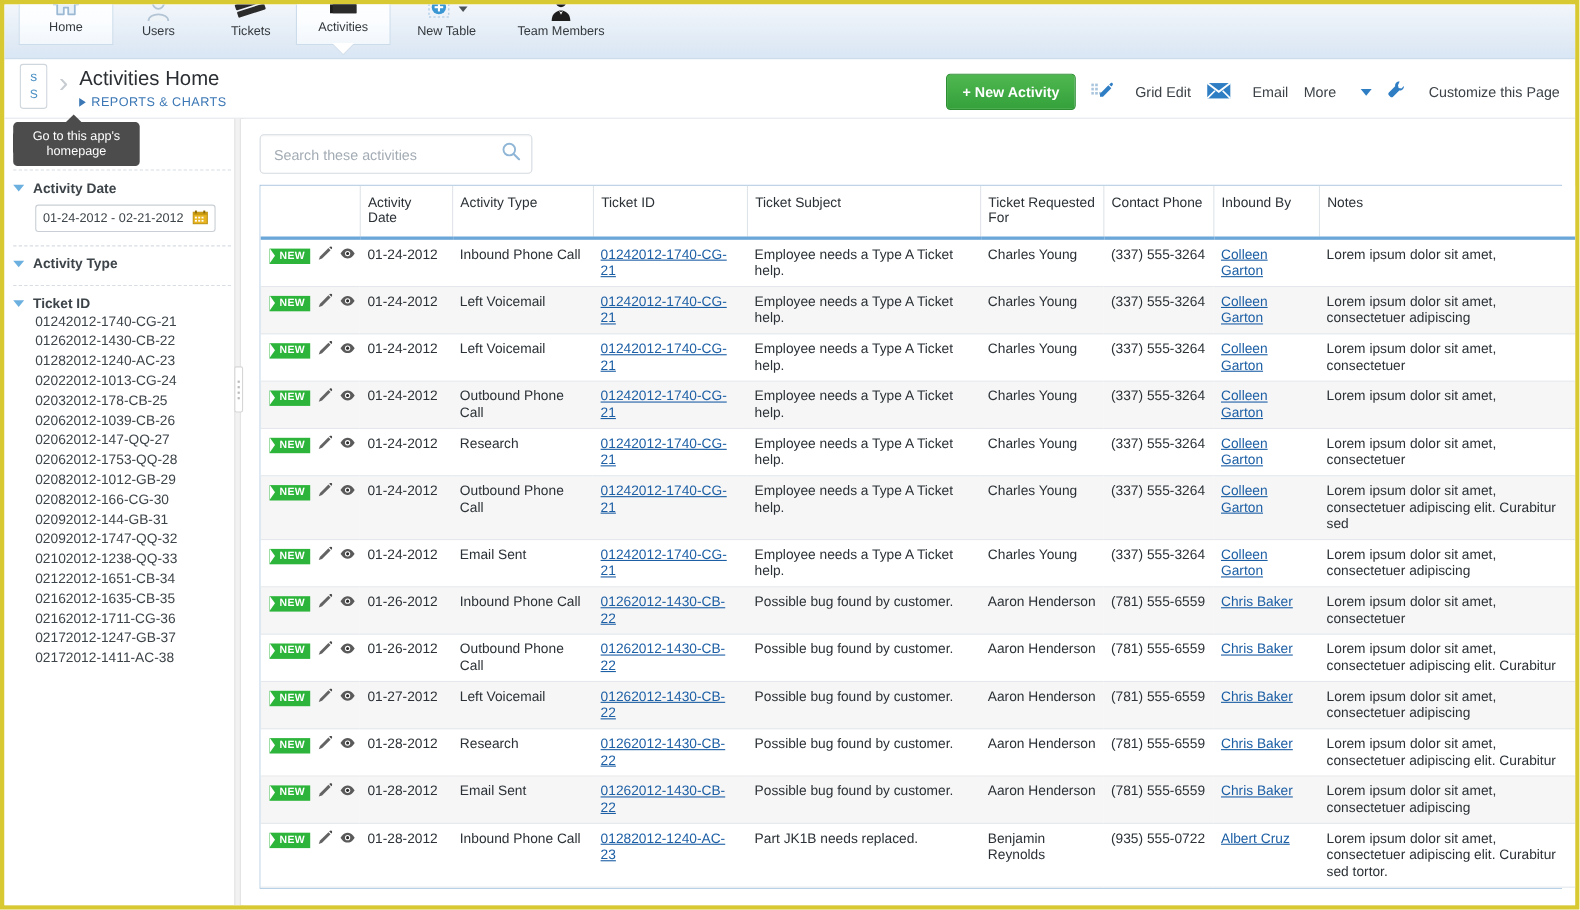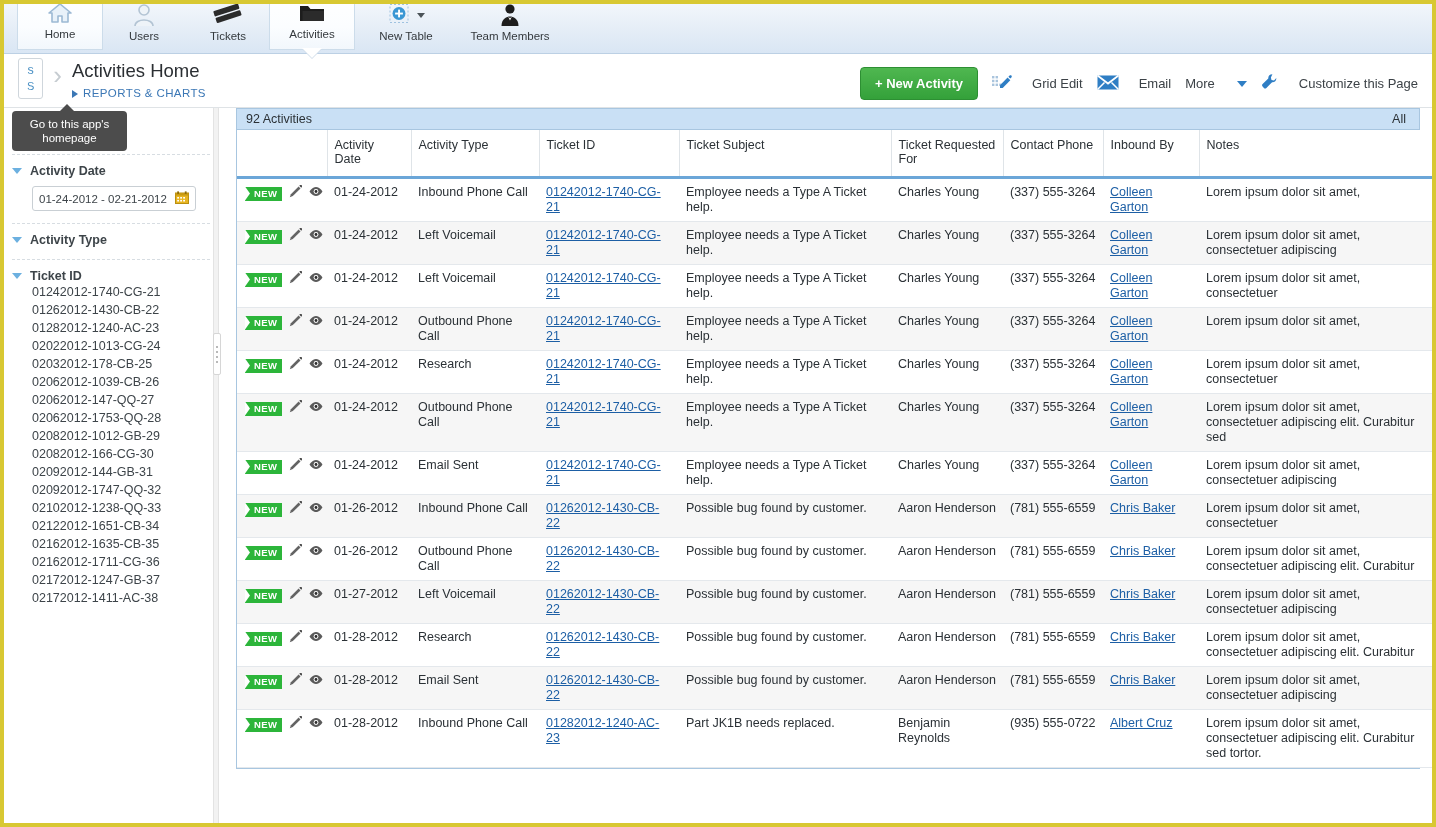--- a/index.html
+++ b/index.html
@@ -17,21 +17,21 @@
     background: #ffffff;
     overflow: hidden;
   }
 
   
   .tabbar {
     position: absolute; left: 0; top: 0; right: 0; height: 50px;
     background: linear-gradient(to bottom, #f2f6fb 0%, #e3ecf6 60%, #d9e6f4 100%);
     border-bottom: 1px solid #bcd0e4;
   }
-  .tabs { display: flex; align-items: center; height: 36px; padding-left: 14px; }
+  .tabs { display: flex; align-items: flex-end; height: 36px; padding-left: 14px; }
   .tab {
     position: relative;
     width: 84px; height: 50px;
     display: flex; flex-direction: column;
     align-items: center; justify-content: flex-start;
     padding-top: 5px;
     cursor: pointer;
   }
   .tab.wide { width: 104px; }
   .tab.active {
@@ -439,26 +439,33 @@
     <div class="splitter-grip">
       <span></span>
         <span></span>
         <span></span>
         <span></span>
     </div>
   </div>
 
   <div class="main">
 
+    <div class="searchrow">
+      <div class="searchbox">
+        <input type="text" placeholder="Search these activities" style="">
+        <span>
+          <svg width="17" height="17" viewBox="0 0 17 17">
+            <circle cx="7" cy="7" r="5.3" fill="none" stroke="#8fb6d6" stroke-width="1.7"></circle>
+            <line x1="11" y1="11" x2="16" y2="16" stroke="#8fb6d6" stroke-width="1.9" stroke-linecap="round"></line>
+          </svg>
+        </span>
+      </div>
+    </div>
 
     <div class="gridwrap">
-      <div class="gridbar">
-        <span>92 Activities</span>
-        <span class="all">All</span>
-      </div>
 
       <table class="grid">
         <colgroup>
           <col style="width:90px">
             <col style="width:84px">
             <col style="width:128px">
           <col style="width:140px">
             <col style="width:212px">
             <col style="width:112px">
           <col style="width:100px">

